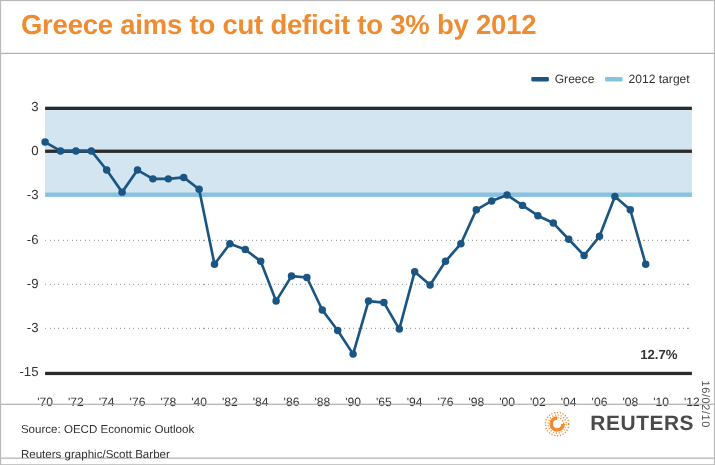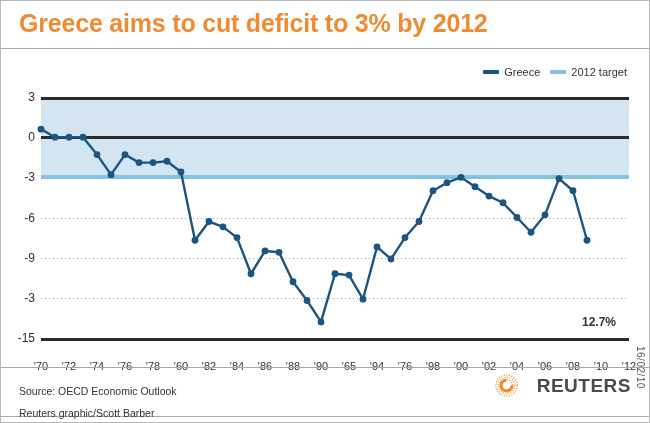--- a/index.html
+++ b/index.html
@@ -166,21 +166,21 @@
         <div class="ylabel" style="top: 80.3333px; left: -36px;">-3</div>
         <div class="ylabel" style="top: 120.5px; left: -36px;">-6</div>
         <div class="ylabel" style="top: 160.667px; left: -36px;">-9</div>
         <div class="ylabel" style="top: 200.833px; left: -36px;">-3</div>
         <div class="ylabel" style="top: 241px; left: -36px;">-15</div>
         <div class="xlabel" style="left: 0px;">'70</div>
         <div class="xlabel" style="left: 28px;">'72</div>
         <div class="xlabel" style="left: 56px;">'74</div>
         <div class="xlabel" style="left: 84px;">'76</div>
         <div class="xlabel" style="left: 112px;">'78</div>
-        <div class="xlabel" style="left: 140px;">'60</div>
+        <div class="xlabel" style="left: 140px;">'40</div>
         <div class="xlabel" style="left: 168px;">'82</div>
         <div class="xlabel" style="left: 196px;">'84</div>
         <div class="xlabel" style="left: 224px;">'86</div>
         <div class="xlabel" style="left: 252px;">'88</div>
         <div class="xlabel" style="left: 280px;">'90</div>
         <div class="xlabel" style="left: 308px;">'65</div>
         <div class="xlabel" style="left: 336px;">'94</div>
         <div class="xlabel" style="left: 364px;">'76</div>
         <div class="xlabel" style="left: 392px;">'98</div>
         <div class="xlabel" style="left: 420px;">'00</div>

